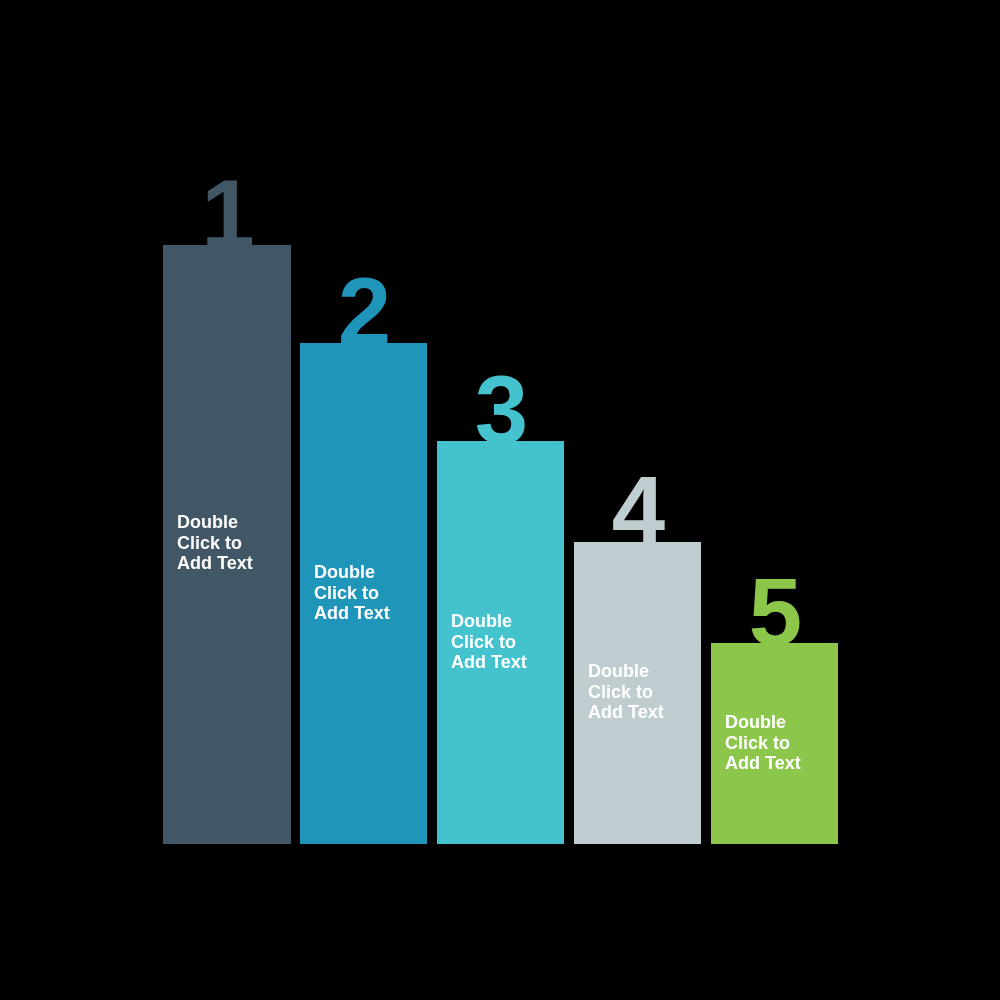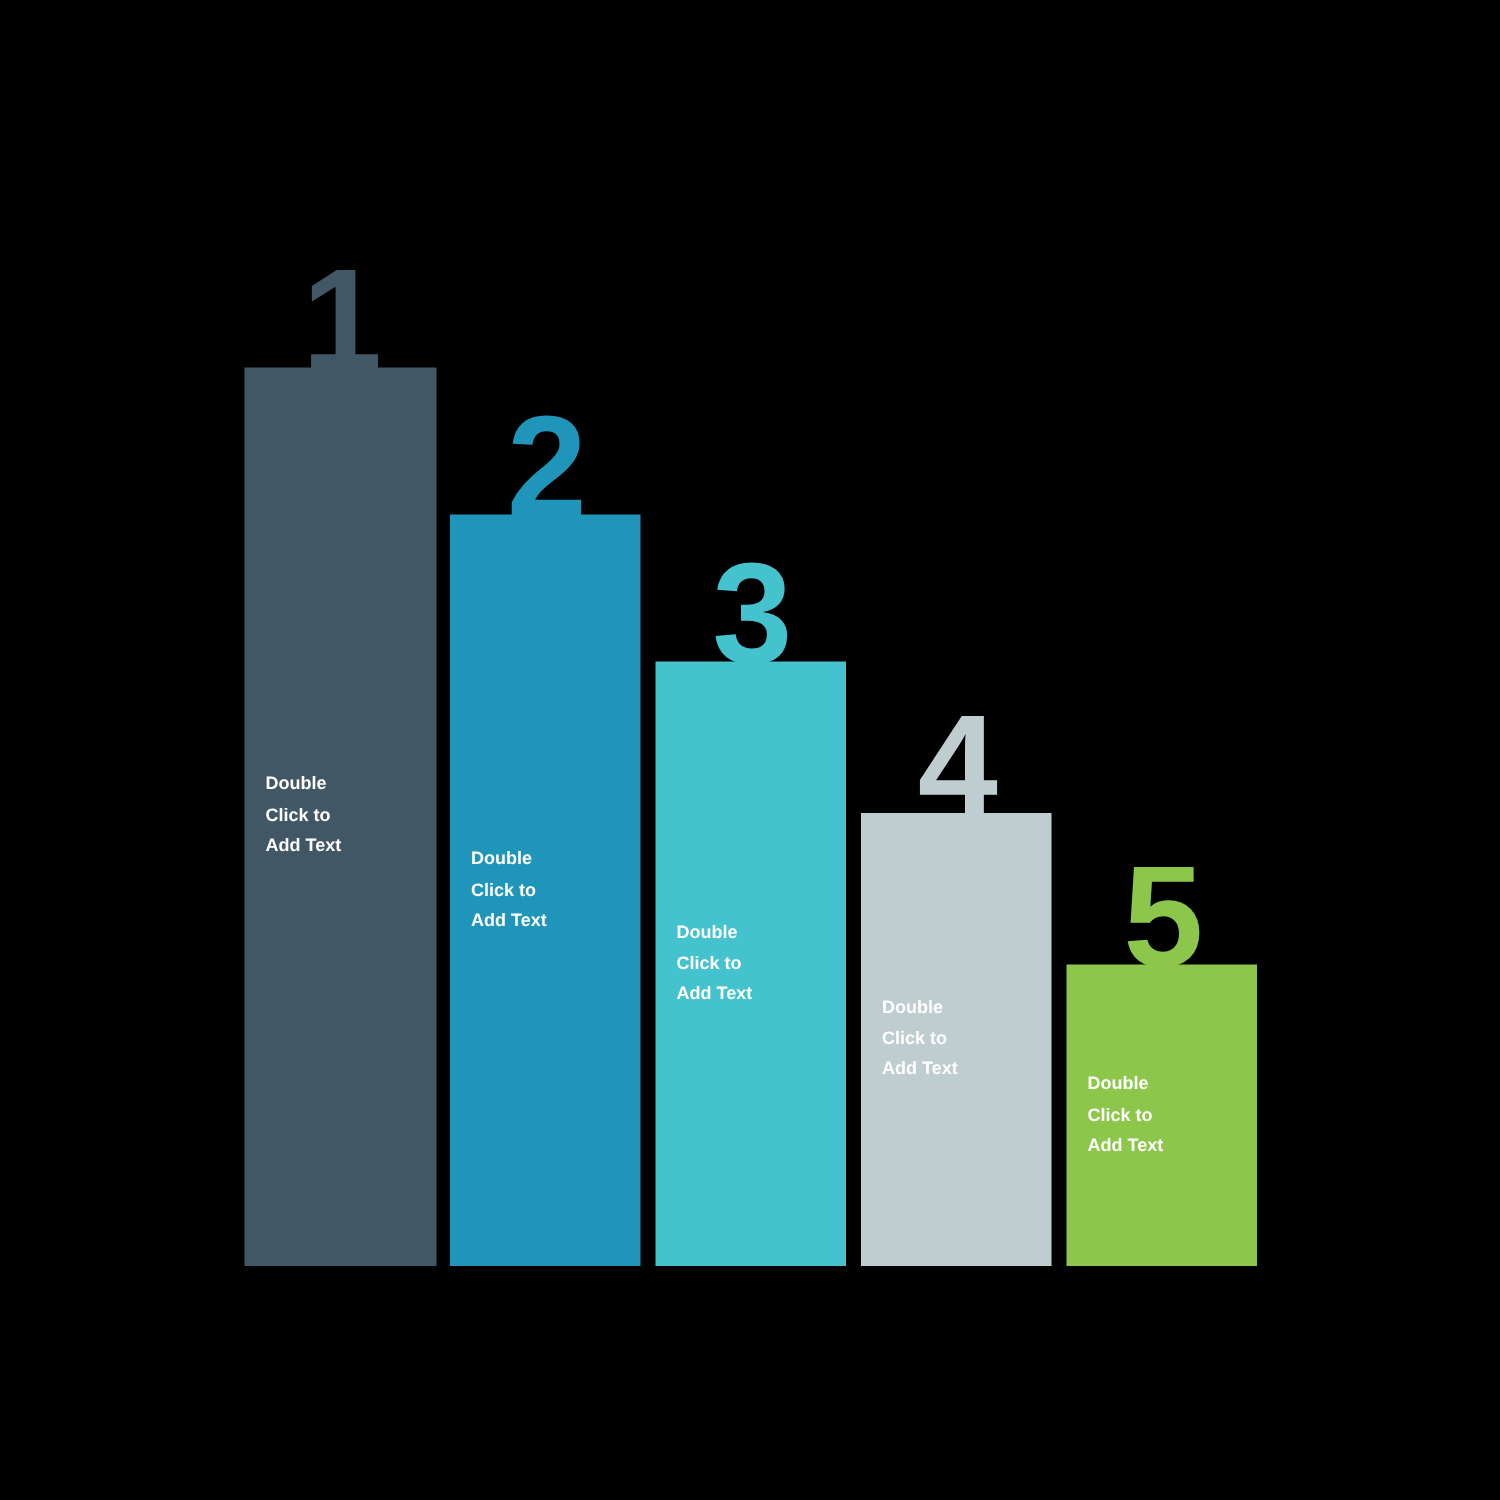--- a/index.html
+++ b/index.html
@@ -52,21 +52,21 @@
   .bar-caption {
     position: absolute;
     left: 0;
     width: 100%;
     box-sizing: border-box;
     padding-left: 14px;
     padding-right: 8px;
     color: #ffffff;
     font-family: "Liberation Sans", sans-serif;
     font-weight: bold;
-    font-size: 12px;
+    font-size: 18px;
     line-height: 20.5px;
     white-space: pre-line;
     text-align: left;
   }
 </style>
 </head>
 <body>
 
 <div id="stage" style="background: rgb(0, 0, 0); width: 1000px; height: 1000px;">
     <div class="bar-column" style="left: 163px; width: 128px; top: 0px; height: 844px;">

